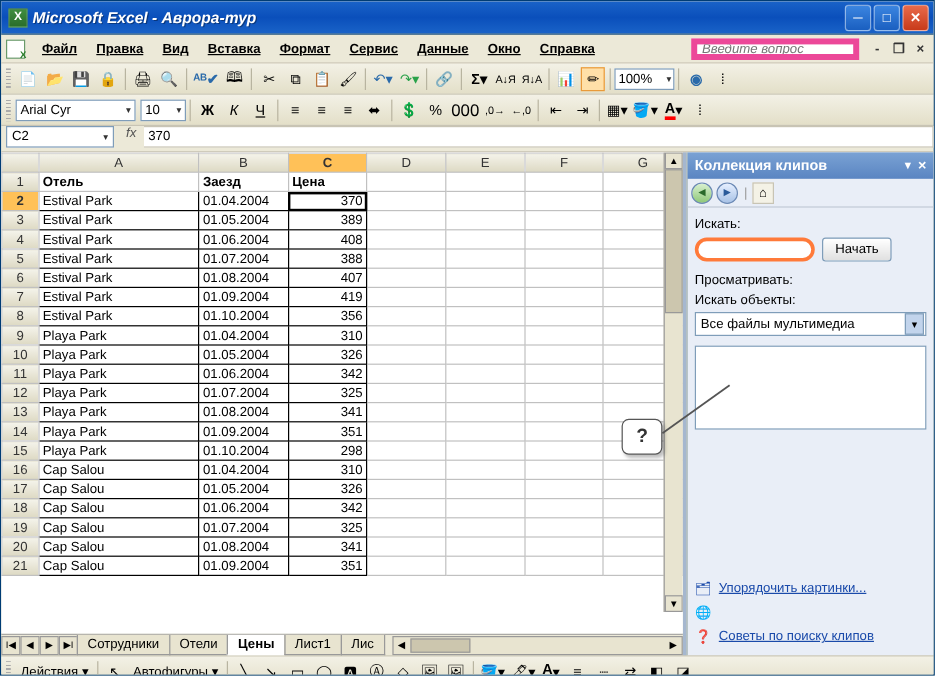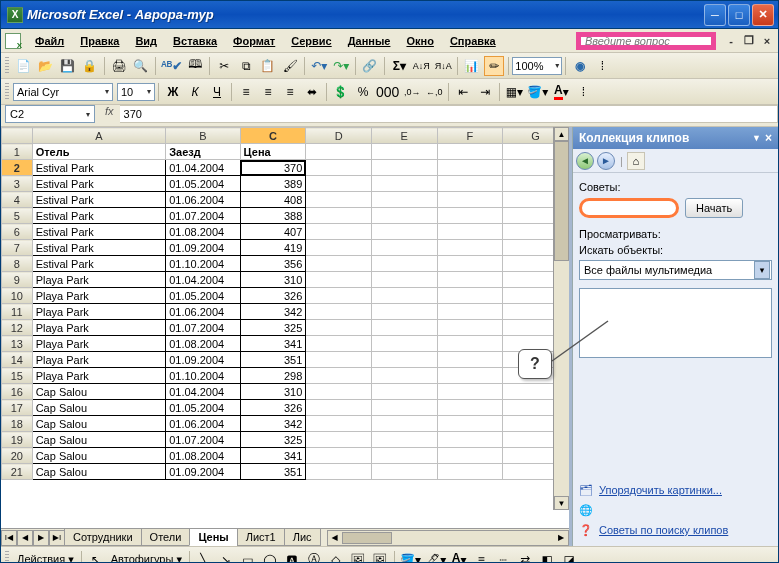--- a/index.html
+++ b/index.html
@@ -502,21 +502,21 @@
       <span class="drop">▼</span>
       <span class="x">×</span>
     </div>
     <div class="tp-nav">
       <div class="circ green">◄</div>
       <div class="circ">►</div>
       <span style="margin:0 2px;color:#999;">|</span>
       <div class="home">⌂</div>
     </div>
     <div class="tp-body">
-      <div class="tp-lbl">Советы:</div>
+      <div class="tp-lbl">Искать:</div>
       <div class="tp-search-wrap">
         <div class="tp-search"></div>
         <button class="tp-btn">Начать</button>
       </div>
       <div class="tp-lbl">Просматривать:</div>
       <div class="tp-lbl">Искать объекты:</div>
       <div class="tp-combo">
           <span>Все файлы мультимедиа</span>
         </div>
       <div class="tp-results"></div>

